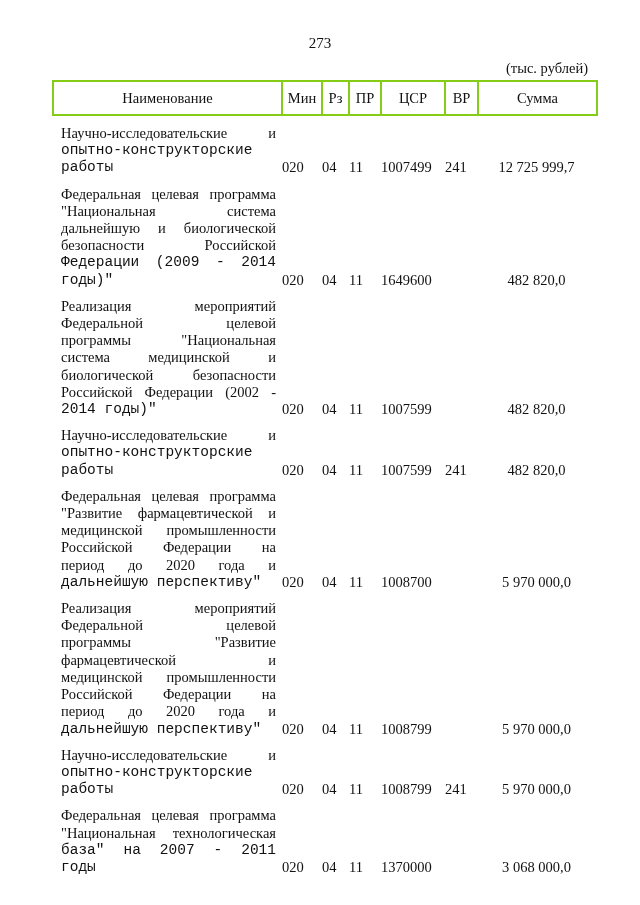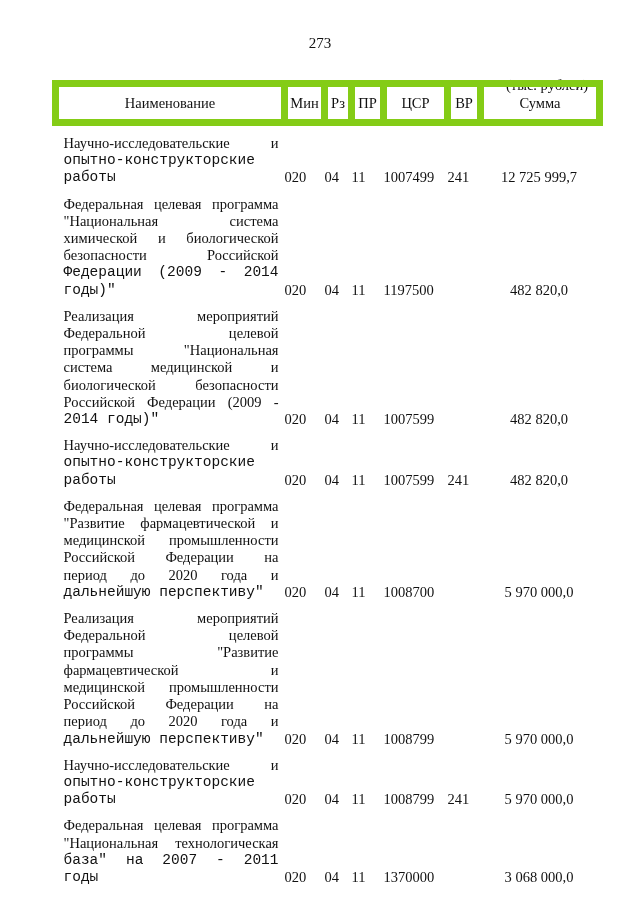--- a/index.html
+++ b/index.html
@@ -1,21 +1,21 @@
 <!DOCTYPE html>
 <html><head>
 <meta charset="utf-8">
 <style>
   html, body { margin: 0; padding: 0; background: #ffffff; }
   body { width: 640px; height: 905px; position: relative; overflow: hidden;
          font-family: "Liberation Serif", "DejaVu Serif", serif; color: #111; font-size: 14.5px; }
   .page-num { position: absolute; top: 35px; left: 0; width: 640px; text-align: center; font-size: 15px; font-family: Liberation Serif, serif; }
-  .units { position: absolute; top: 77px; right: 52px; font-size: 14.5px; }
+  .units { position: absolute; top: 60px; right: 52px; font-size: 14.5px; }
   table.budget { position: absolute; top: 80px; left: 52px; width: 544px; border-collapse: collapse; table-layout: fixed; }
-  table.budget th { border: 7px solid #84cc16; font-weight: normal; height: 32px; padding: 0; text-align: center; font-size: 14.5px; }
+  table.budget th { border: 2px solid #84cc16; font-weight: normal; height: 32px; padding: 0; text-align: center; font-size: 14.5px; }
   table.budget td { vertical-align: bottom; padding: 0; font-size: 14.5px; line-height: 17.2px; }
   table.budget tr.row td { padding-top: 9px; padding-bottom: 0; }
   td.name { text-align: justify; text-align-last: justify; padding-left: 8px !important; padding-right: 6px !important; }
   td.name .ln { display: block; text-align: justify; text-align-last: justify; }
   td.name .ln.last { text-align-last: left; font-family: Liberation Mono, monospace; }
   td.c { text-align: left; }
   td.sum { text-align: center; padding-right: 2px !important; }
 </style>
 </head>
 <body>
@@ -54,39 +54,39 @@
         <td class="c">04</td>
         <td class="c">11</td>
         <td class="c">1007499</td>
         <td class="c">241</td>
         <td class="sum">12 725 999,7</td>
       </tr>
       <tr class="row">
         <td class="name">
           <span class="ln">Федеральная целевая программа</span>
           <span class="ln">"Национальная система</span>
-          <span class="ln">химической и биологической</span>
+          <span class="ln">дальнейшую и биологической</span>
           <span class="ln">безопасности Российской</span>
           <span class="ln last">Федерации (2009 - 2014 годы)"</span>
         </td>
         <td class="c">020</td>
         <td class="c">04</td>
         <td class="c">11</td>
-        <td class="c">1197500</td>
+        <td class="c">1649600</td>
         <td class="c"></td>
         <td class="sum">482 820,0</td>
       </tr>
       <tr class="row">
         <td class="name">
           <span class="ln">Реализация мероприятий</span>
           <span class="ln">Федеральной целевой</span>
           <span class="ln">программы "Национальная</span>
           <span class="ln">система медицинской и</span>
           <span class="ln">биологической безопасности</span>
-          <span class="ln">Российской Федерации (2009 -</span>
+          <span class="ln">Российской Федерации (2002 -</span>
           <span class="ln last">2014 годы)"</span>
         </td>
         <td class="c">020</td>
         <td class="c">04</td>
         <td class="c">11</td>
         <td class="c">1007599</td>
         <td class="c"></td>
         <td class="sum">482 820,0</td>
       </tr>
       <tr class="row">

